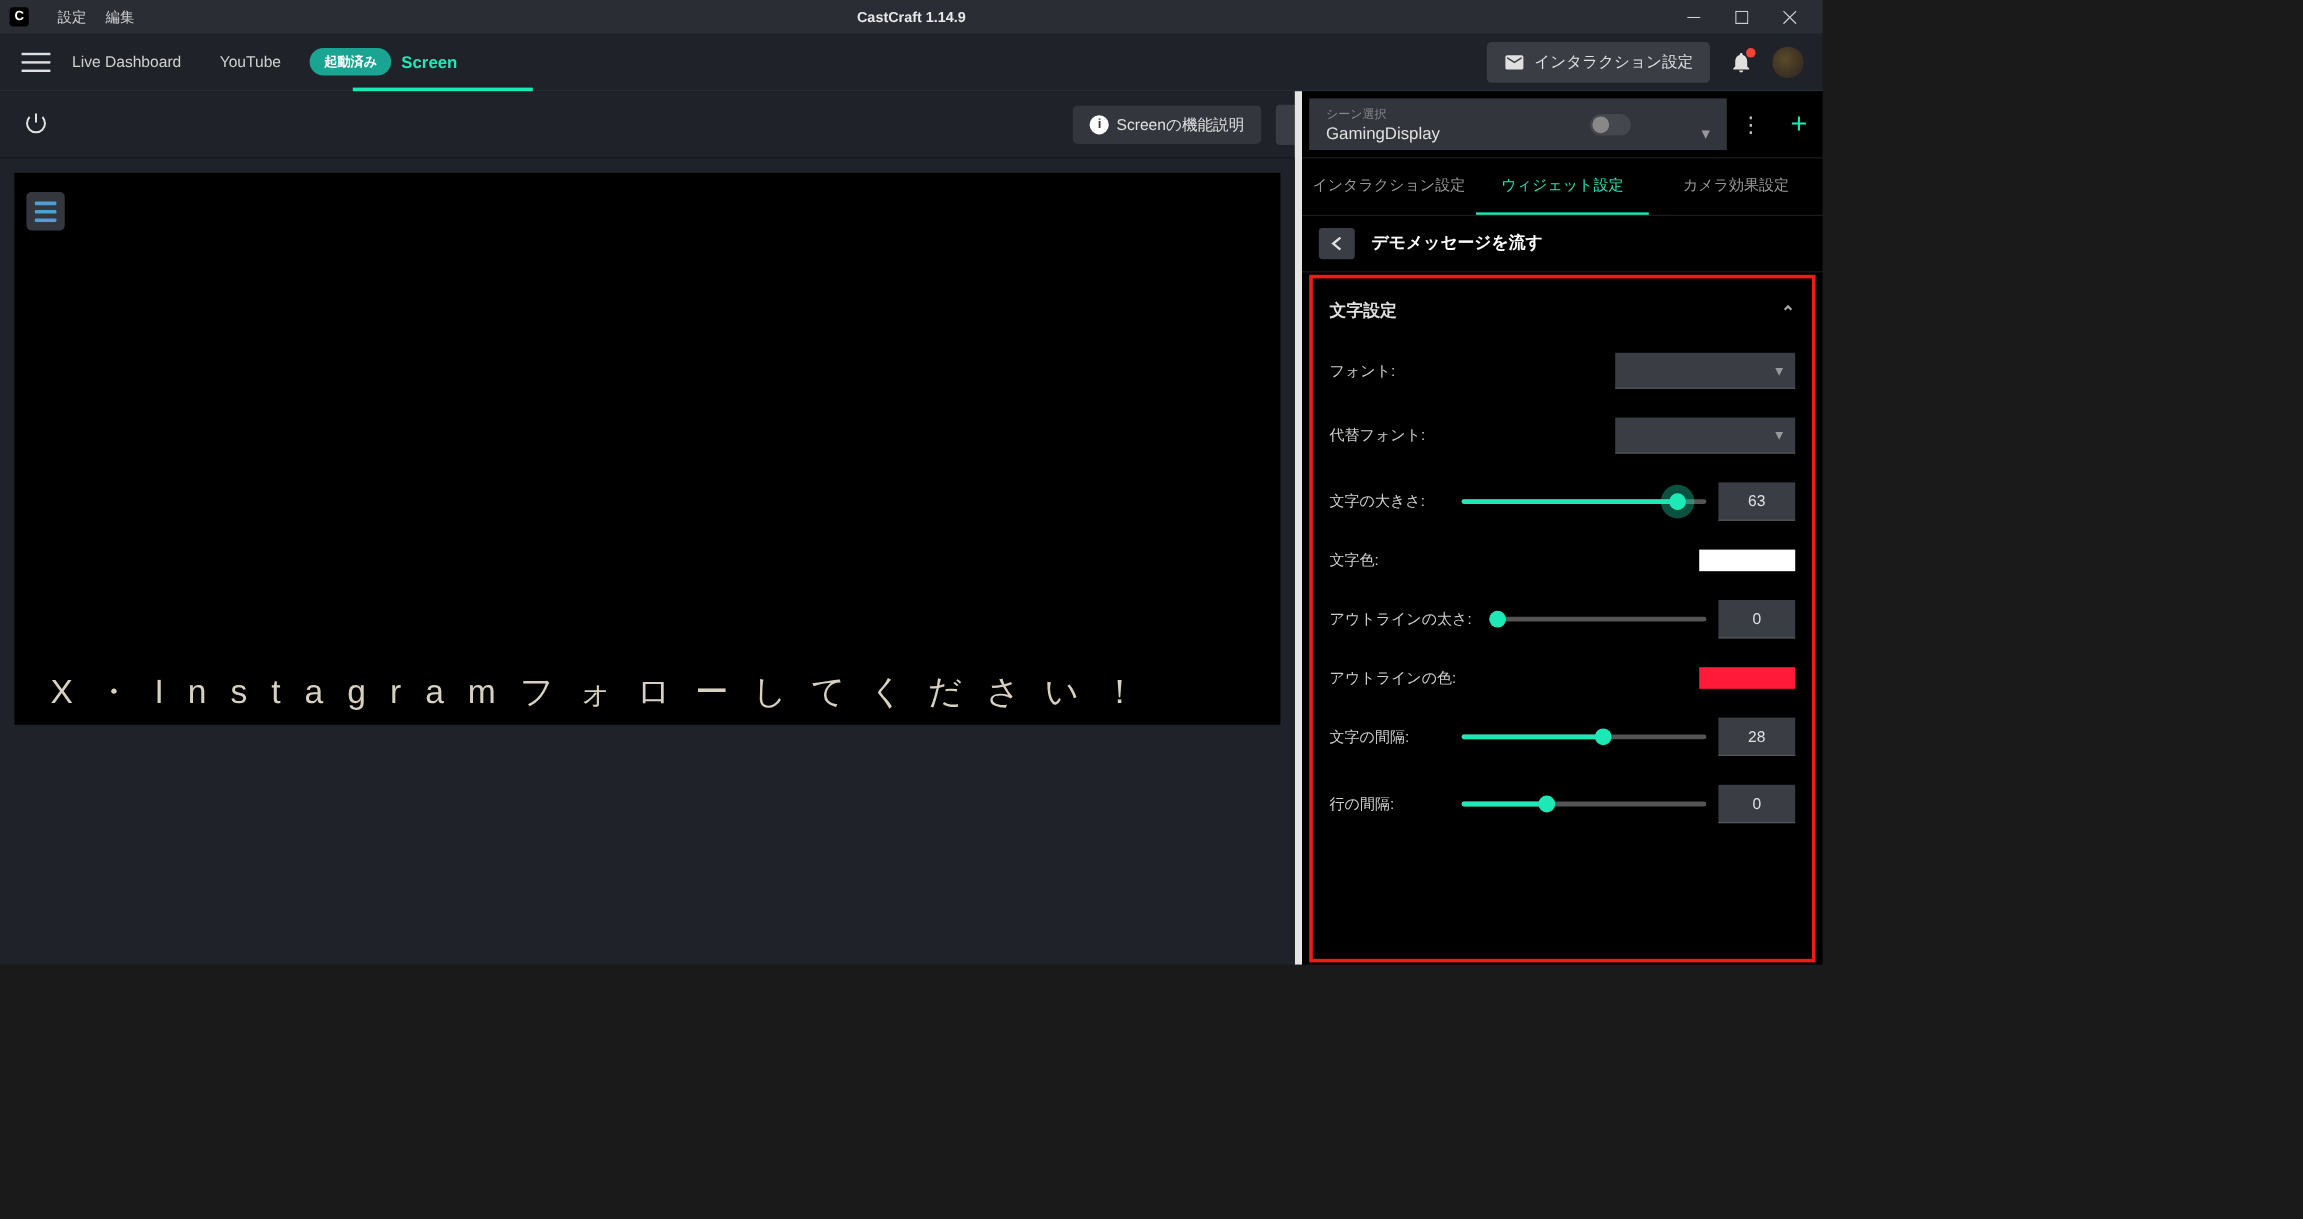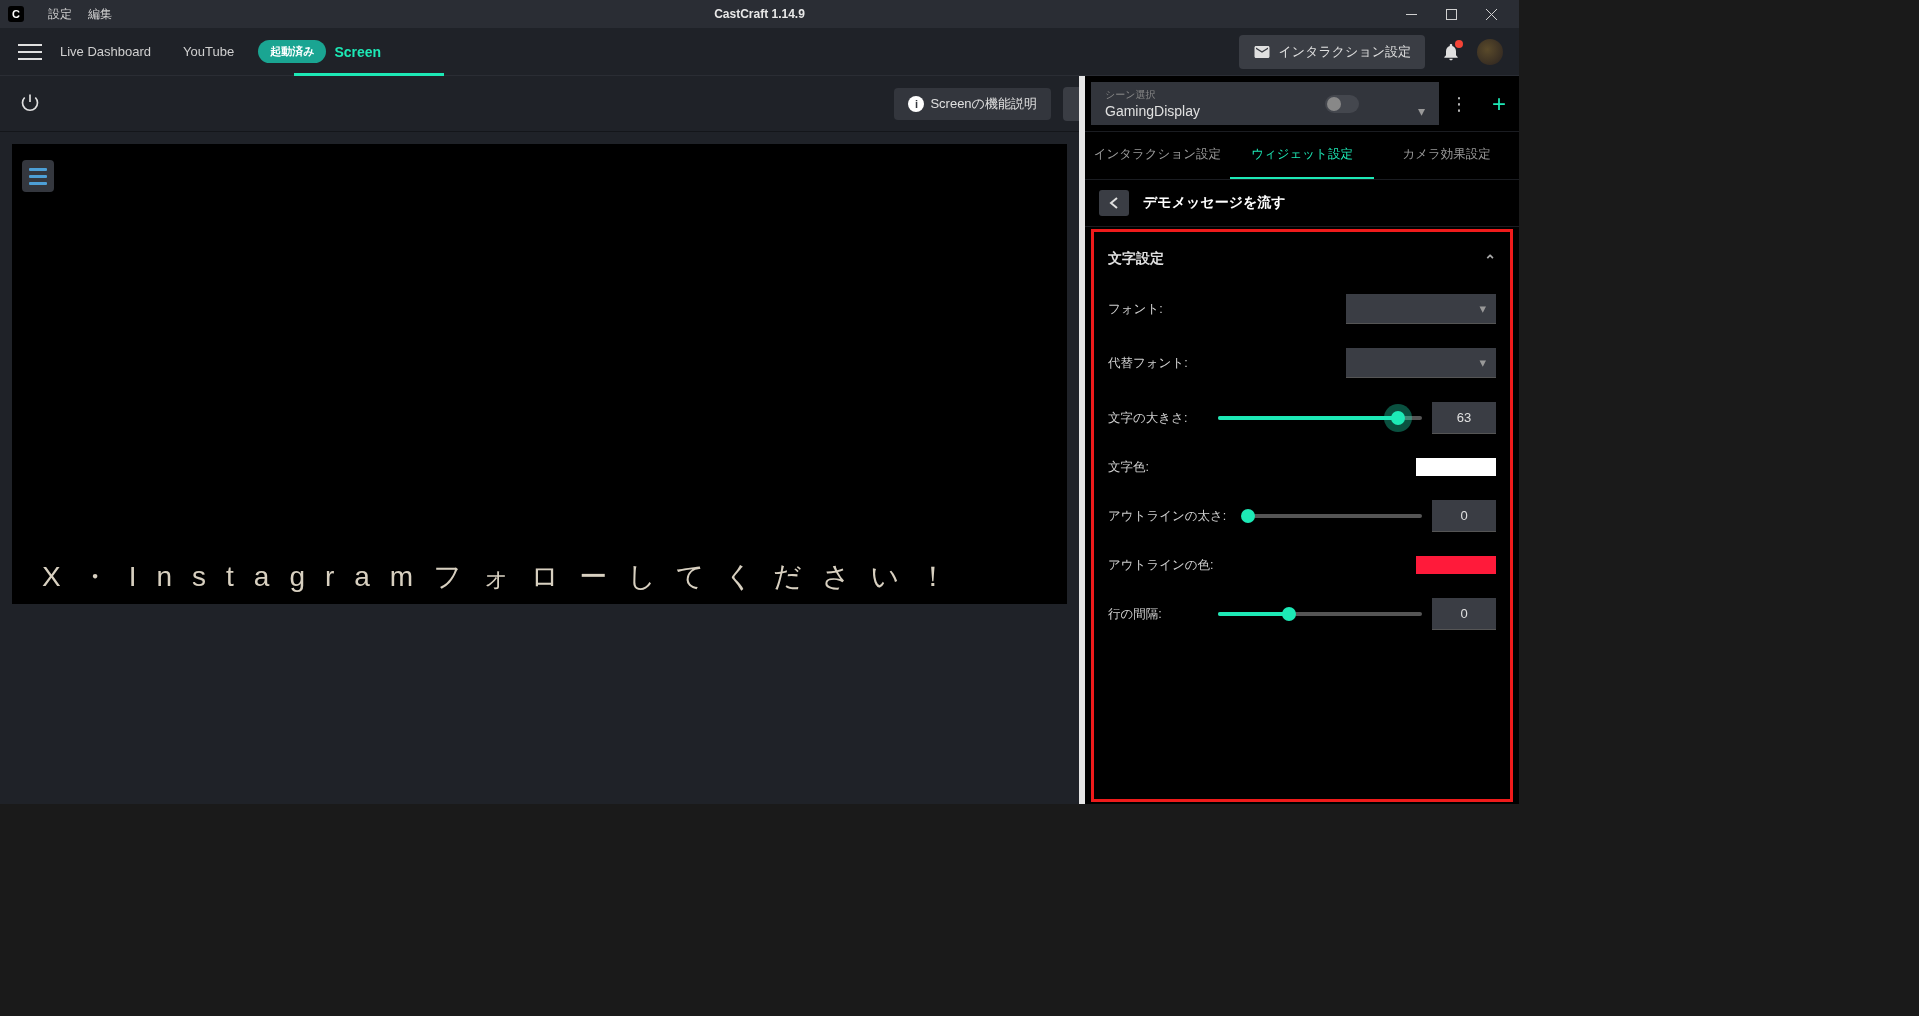--- a/index.html
+++ b/index.html
@@ -538,20 +538,28 @@
           <div class="sr-slider-thumb" style="left:0%"></div>
         </div>
         <div class="sr-val">0</div>
       </div>
 
       <div class="setting-row">
         <div class="sr-label sr-label-wide">アウトラインの色:</div>
         <div class="sr-color" style="background:#ff1a3a"></div>
       </div>
 
+      <div class="setting-row">
+        <div class="sr-label">文字の間隔:</div>
+        <div class="sr-slider">
+          <div class="sr-slider-fill" style="width:58%"></div>
+          <div class="sr-slider-thumb" style="left:58%"></div>
+        </div>
+        <div class="sr-val">28</div>
+      </div>
 
       <div class="setting-row">
         <div class="sr-label">行の間隔:</div>
         <div class="sr-slider">
           <div class="sr-slider-fill" style="width:35%"></div>
           <div class="sr-slider-thumb" style="left:35%"></div>
         </div>
         <div class="sr-val">0</div>
       </div>
     </div>

